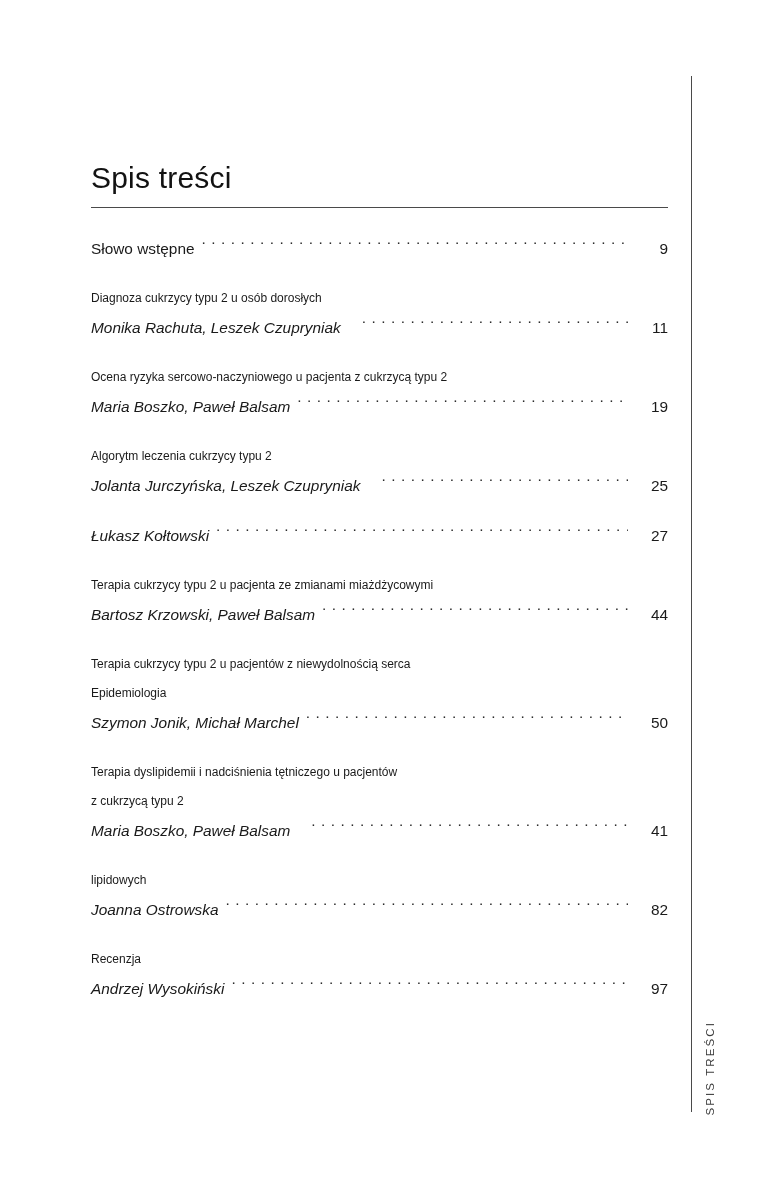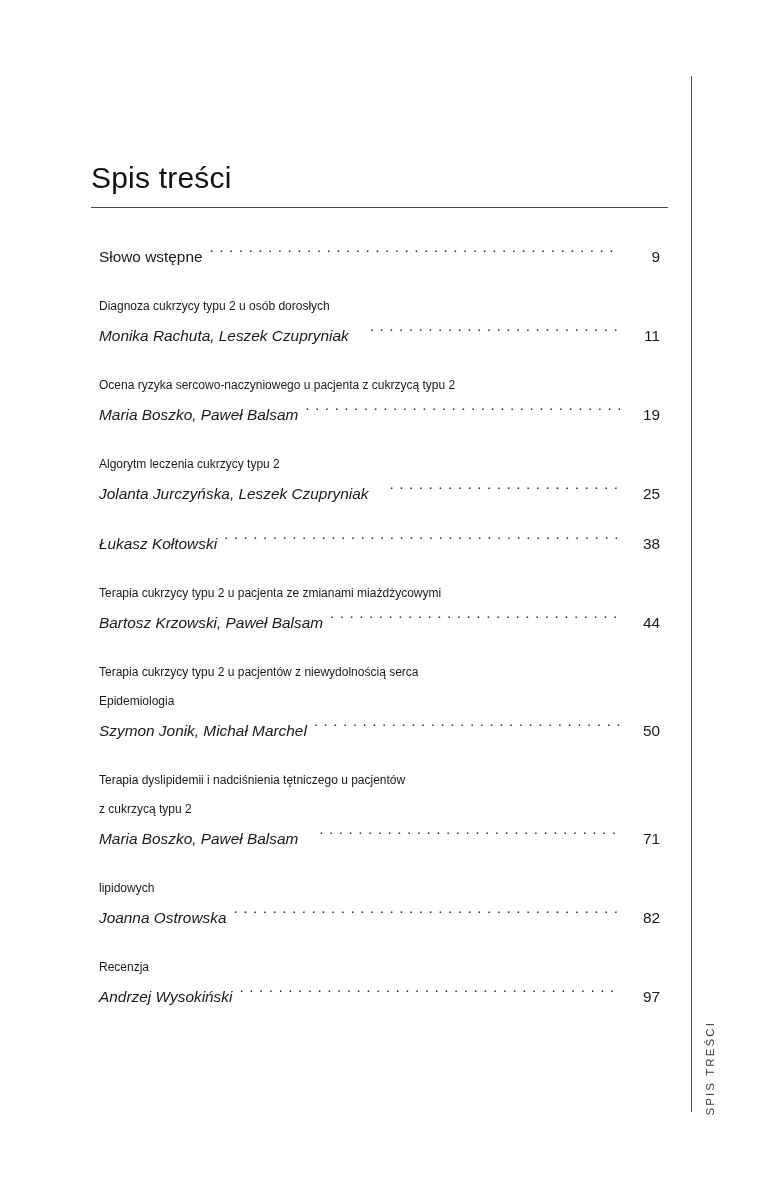--- a/index.html
+++ b/index.html
@@ -68,21 +68,21 @@
   }
 
   .title-rule {
     margin-top: 13px;
     width: 577px;
     height: 1px;
     background: #4a4a4a;
   }
 
   .toc-list {
-    margin: 8px;
+    margin: 0;
     padding: 0;
     list-style: none;
     padding-top: 26px;
   }
 
   .toc-entry {
     margin-bottom: 21px;
   }
 
   .entry-title-line {
@@ -191,21 +191,21 @@
           <div class="entry-leader-row">
             <span class="entry-authors">Jolanta Jurczyńska, Leszek Czupryniak</span>
             <span class="leader wide-gap"></span>
             <span class="entry-page">25</span>
           </div>
         </li>
         <li class="toc-entry">
           <div class="entry-leader-row">
             <span class="entry-authors">Łukasz Kołtowski</span>
             <span class="leader"></span>
-            <span class="entry-page">38</span>
+            <span class="entry-page">27</span>
           </div>
         </li>
         <li class="toc-entry">
           <div class="entry-title-line">Terapia cukrzycy typu 2 u pacjenta ze zmianami miażdżycowymi</div>
           <div class="entry-leader-row">
             <span class="entry-authors">Bartosz Krzowski, Paweł Balsam</span>
             <span class="leader"></span>
             <span class="entry-page">44</span>
           </div>
         </li>
@@ -217,21 +217,21 @@
             <span class="leader"></span>
             <span class="entry-page">50</span>
           </div>
         </li>
         <li class="toc-entry">
           <div class="entry-title-line">Terapia dyslipidemii i nadciśnienia tętniczego u pacjentów</div>
           <div class="entry-title-line">z cukrzycą typu 2</div>
           <div class="entry-leader-row">
             <span class="entry-authors">Maria Boszko, Paweł Balsam</span>
             <span class="leader wide-gap"></span>
-            <span class="entry-page">71</span>
+            <span class="entry-page">41</span>
           </div>
         </li>
         <li class="toc-entry">
           <div class="entry-title-line">lipidowych</div>
           <div class="entry-leader-row">
             <span class="entry-authors">Joanna Ostrowska</span>
             <span class="leader"></span>
             <span class="entry-page">82</span>
           </div>
         </li>

